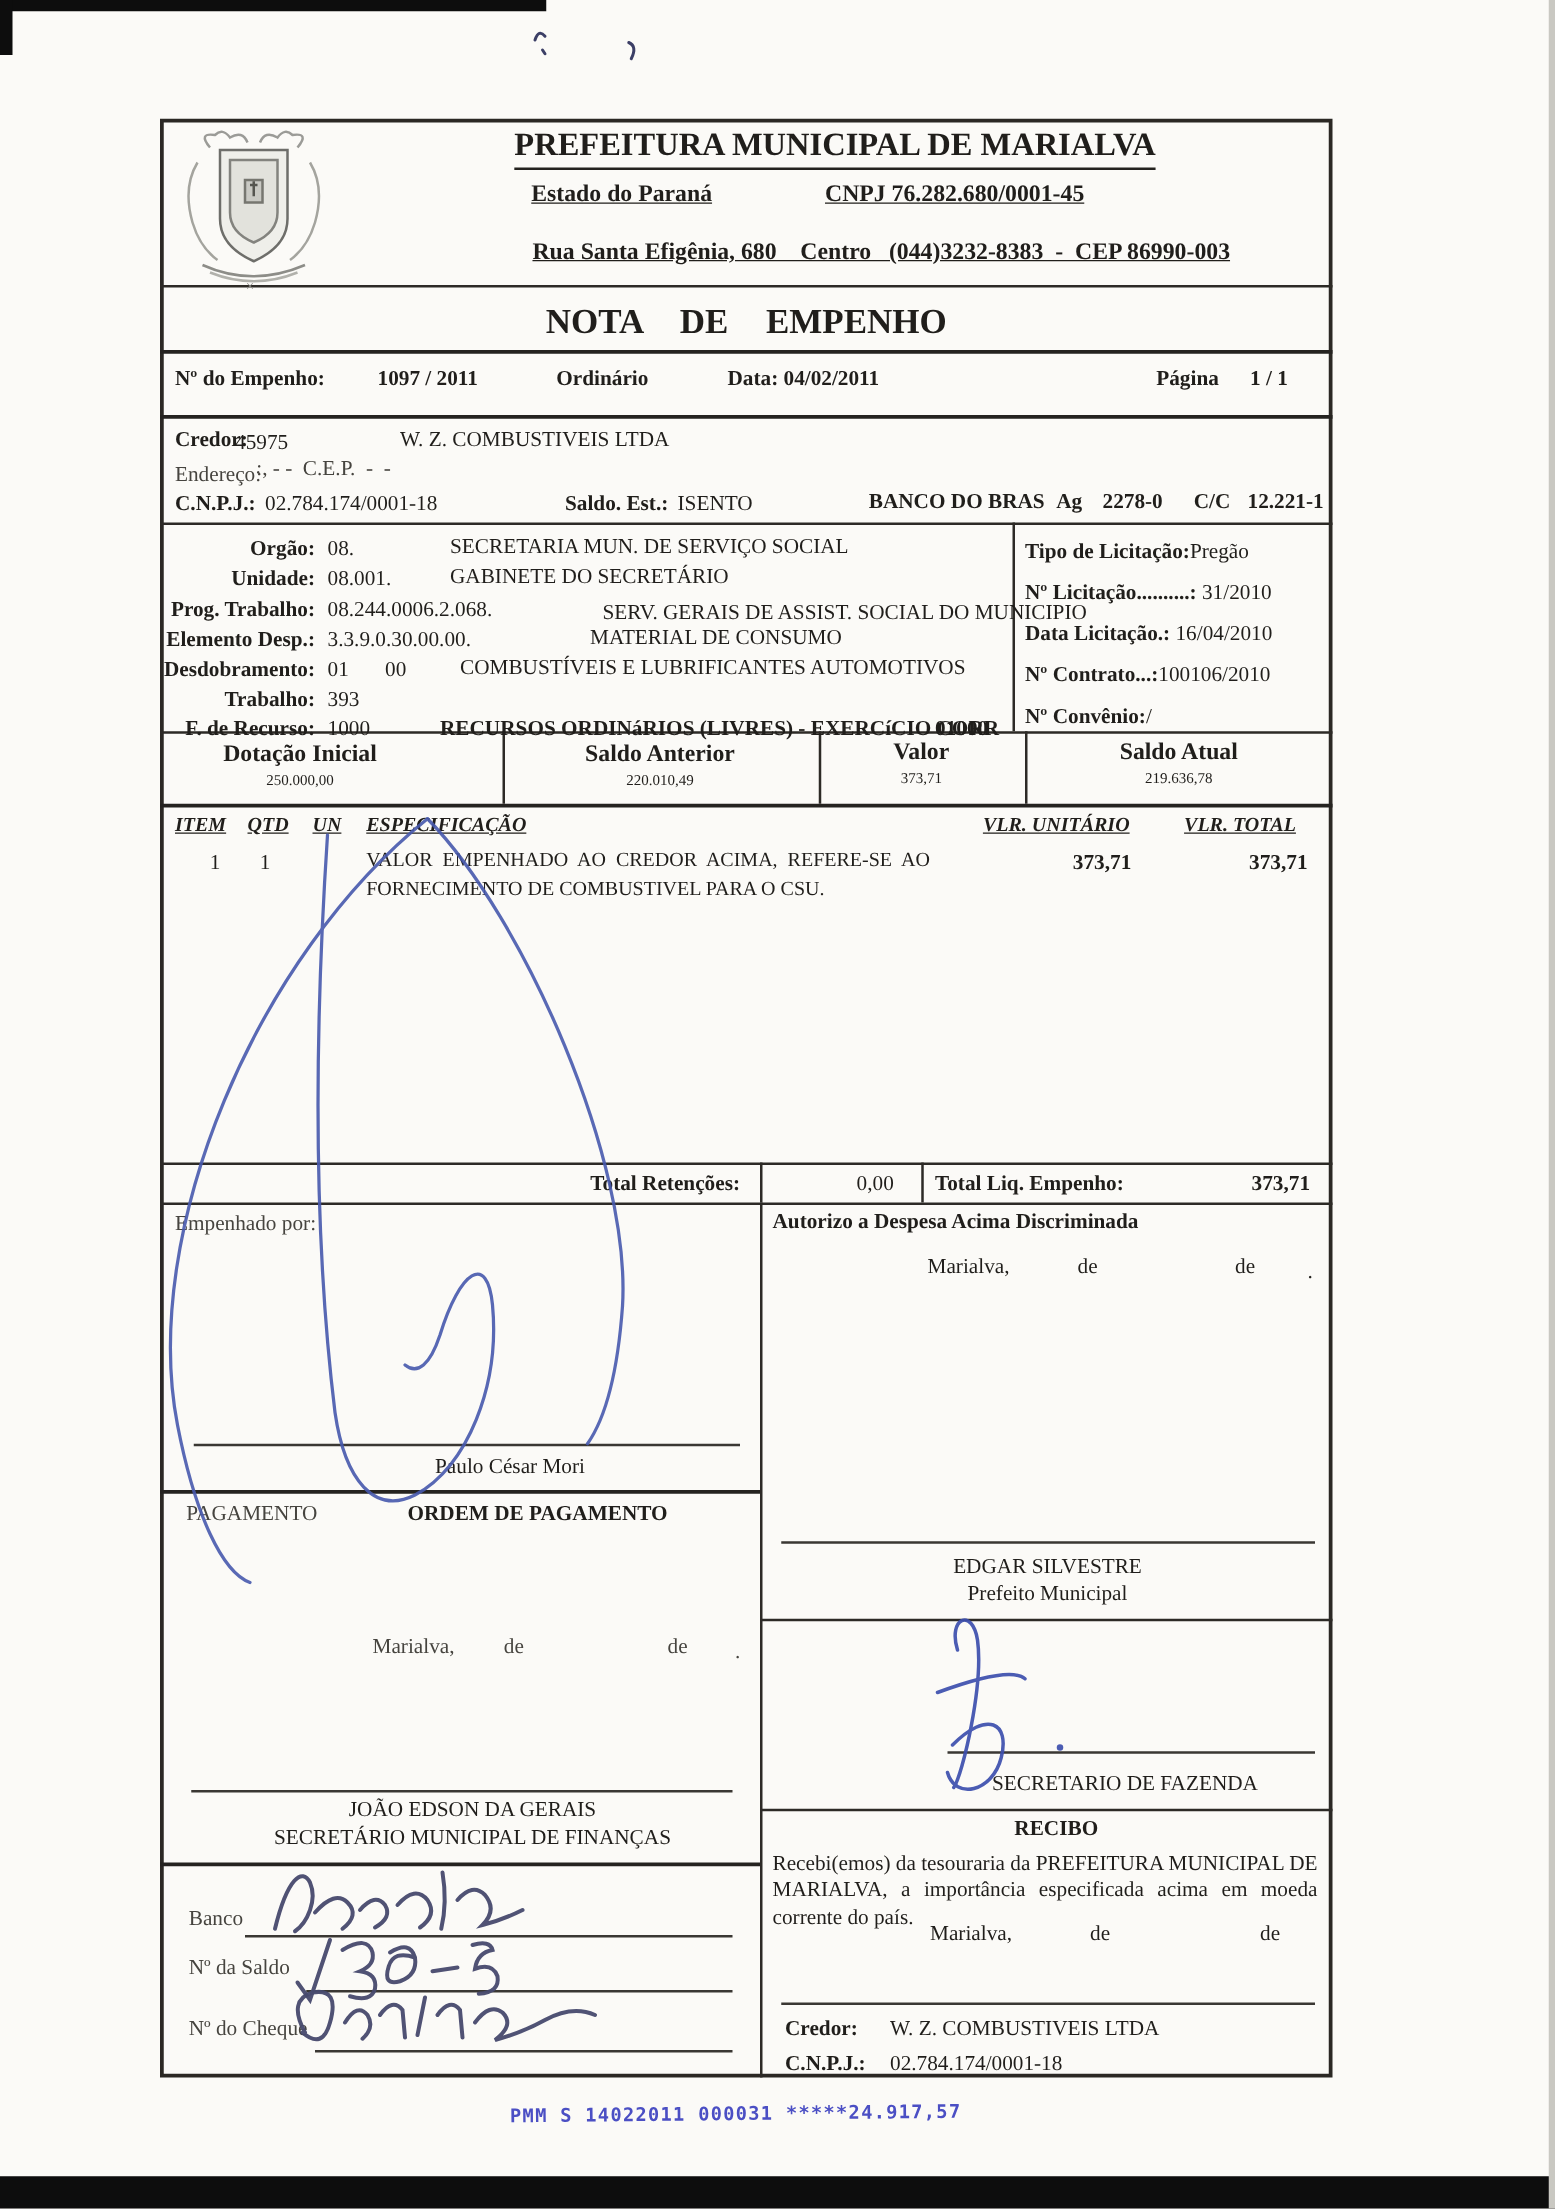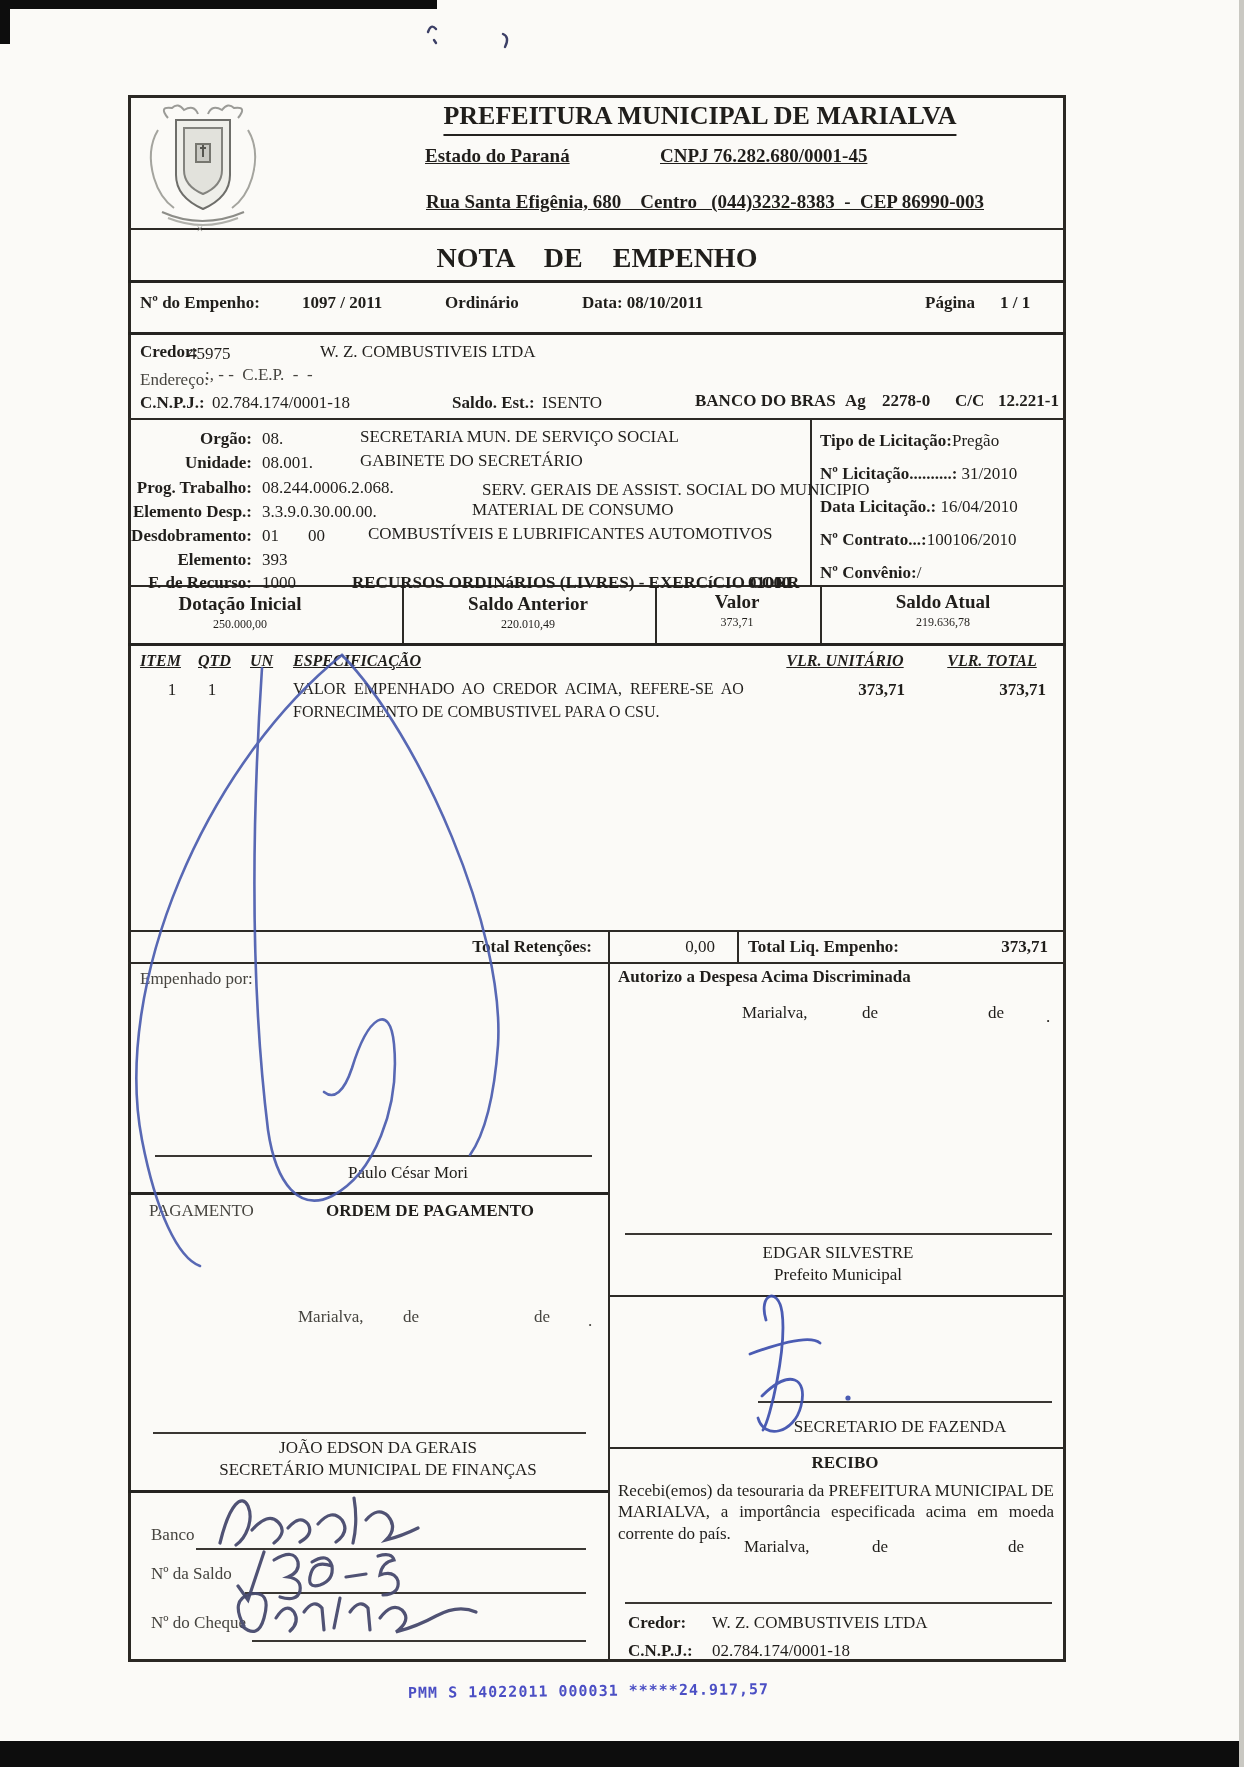--- a/index.html
+++ b/index.html
@@ -66,31 +66,31 @@
       <rect x="58" y="44" width="14" height="18" fill="#c9c9c3" stroke="#76766f"></rect>
       <path d="M62 48 h6 M65 45 v12" stroke="#55554f"></path>
       <path d="M20 30 Q8 50 16 78 Q22 98 36 108" stroke="#a4a49e"></path>
       <path d="M110 30 Q122 50 114 78 Q108 98 94 108" stroke="#a4a49e"></path>
       <path d="M24 112 q40 18 82 0" stroke="#8d8d88"></path>
       <path d="M30 118 q35 14 70 0" stroke="#b1b1ab"></path>
     </g>
     <text x="62" y="133" font-size="12" fill="#8b8b86" text-anchor="middle">×</text>
   </svg>
 
-  <span class="t b s26 c" style="left:700px;top:100px;border-bottom:2px solid #24221f;padding-bottom:1px">PREFEITURA MUNICIPAL DE MARIALVA</span>
+  <span class="t b s26 c" style="left:668px;top:100px;border-bottom:2px solid #24221f;padding-bottom:1px">PREFEITURA MUNICIPAL DE MARIALVA</span>
   <span class="t b s19 u" style="left:425px;top:144px">Estado do Paraná</span>
   <span class="t b s19 u" style="left:660px;top:144px">CNPJ 76.282.680/0001-45</span>
   <span class="t b s19 u c" style="left:705px;top:190px">Rua Santa Efigênia, 680    Centro   (044)3232-8383  -  CEP 86990-003</span>
 
   <span class="t b s24 c" style="left:597px;top:240px;word-spacing:8px">NOTA  DE  EMPENHO</span>
 
   <span class="t b" style="left:140px;top:292px">Nº do Empenho:</span>
   <span class="t b" style="left:302px;top:292px">1097 / 2011</span>
   <span class="t b" style="left:445px;top:292px">Ordinário</span>
-  <span class="t b" style="left:582px;top:292px">Data: 08/10/2011</span>
+  <span class="t b" style="left:582px;top:292px">Data: 04/02/2011</span>
   <span class="t b" style="left:925px;top:292px">Página</span>
   <span class="t b" style="left:1000px;top:292px">1 / 1</span>
 
   <span class="t b" style="left:140px;top:341px">Credor:</span>
   <span class="t" style="left:188px;top:343px">45975</span>
   <span class="t" style="left:320px;top:341px">W. Z. COMBUSTIVEIS LTDA</span>
   <span class="t mut" style="left:140px;top:369px">Endereço:</span>
   <span class="t mut" style="left:205px;top:364px">:, - -  C.E.P.  -  -</span>
   <span class="t b" style="left:140px;top:392px">C.N.P.J.:</span>
   <span class="t" style="left:212px;top:392px">02.784.174/0001-18</span>
@@ -116,21 +116,21 @@
 
   <span class="t b r" style="left:252px;top:501px">Elemento Desp.:</span>
   <span class="t" style="left:262px;top:501px">3.3.9.0.30.00.00.</span>
   <span class="t" style="left:472px;top:499px">MATERIAL DE CONSUMO</span>
 
   <span class="t b r" style="left:252px;top:525px">Desdobramento:</span>
   <span class="t" style="left:262px;top:525px">01</span>
   <span class="t" style="left:308px;top:525px">00</span>
   <span class="t" style="left:368px;top:523px">COMBUSTÍVEIS E LUBRIFICANTES AUTOMOTIVOS</span>
 
-  <span class="t b r" style="left:252px;top:549px">Elemento:</span>
+  <span class="t b r" style="left:252px;top:549px">Trabalho:</span>
   <span class="t" style="left:262px;top:549px">393</span>
 
   <span class="t b r" style="left:252px;top:572px">F. de Recurso:</span>
   <span class="t" style="left:262px;top:572px">1000</span>
   <span class="t b" style="left:352px;top:572px">RECURSOS ORDINáRIOS (LIVRES) - EXERCíCIO CORR</span>
   <span class="t b" style="left:748px;top:572px">01000</span>
 
   <span class="t" style="left:820px;top:430px"><b>Tipo de Licitação:</b><span>Pregão</span></span>
   <span class="t" style="left:820px;top:463px"><b>Nº Licitação..........:</b><span> 31/2010</span></span>
   <span class="t" style="left:820px;top:496px"><b>Data Licitação.:</b><span> 16/04/2010</span></span>

